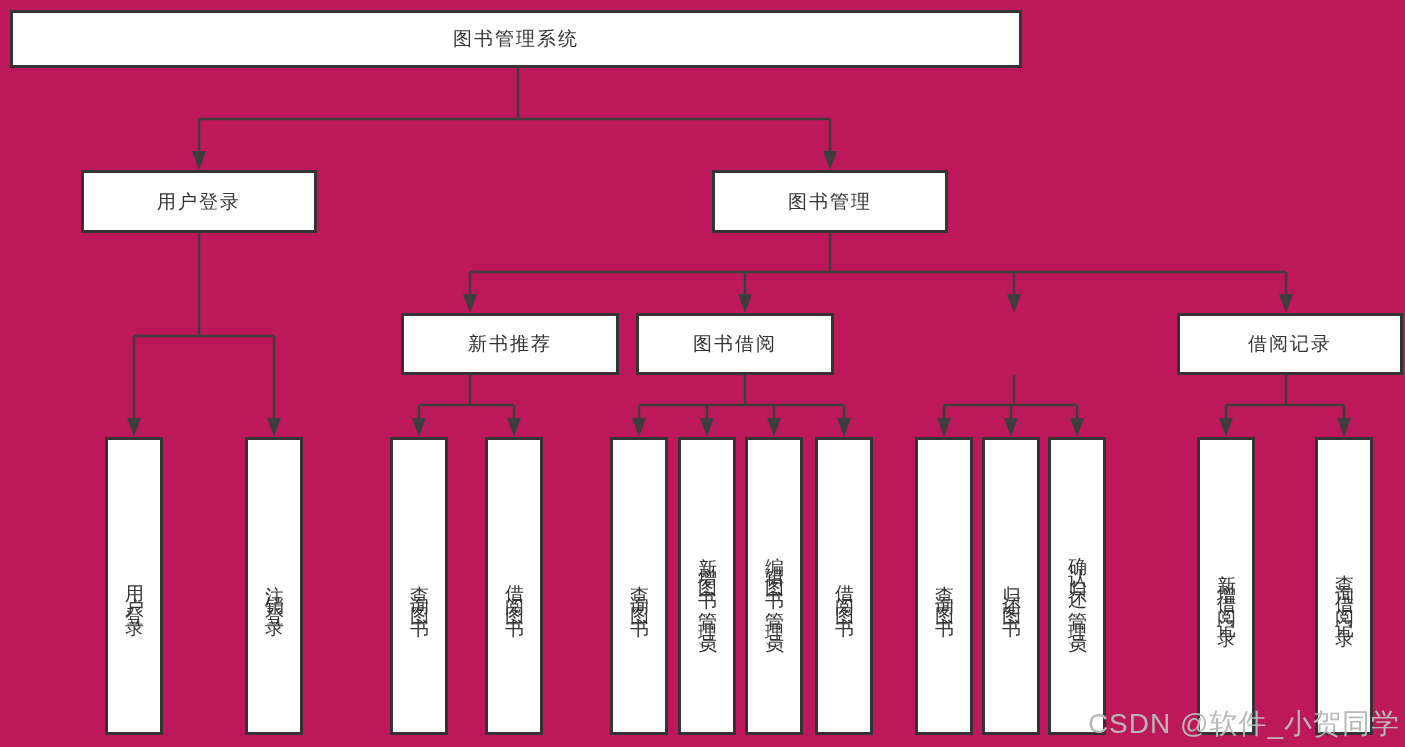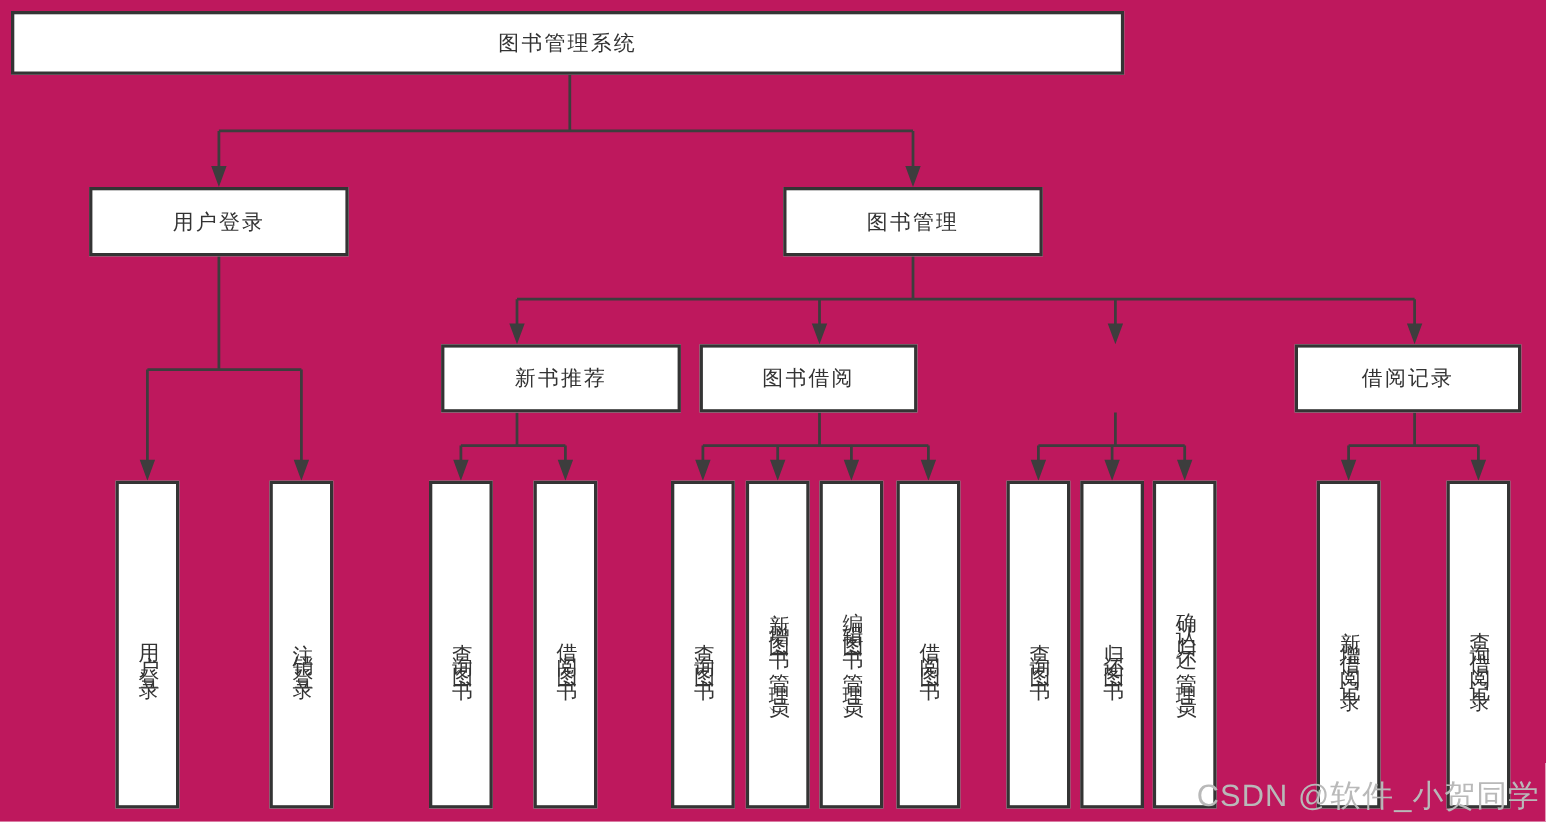--- a/index.html
+++ b/index.html
@@ -73,21 +73,21 @@
              M1219,418 H1233 L1226,437 Z M1337,418 H1351 L1344,437 Z"></path>
   </svg>
 
   <div class="node h-node" style="left:10px; top:10px; width:1012px; height:58px;">图书管理系统</div>
 
   <div class="node h-node" style="left:81px; top:170px; width:236px; height:63px;">用户登录</div>
   <div class="node h-node" style="left:712px; top:170px; width:236px; height:63px;">图书管理</div>
 
   <div class="node h-node" style="left:361px; top:313px; width:218px; height:62px;margin-left:40px;">新书推荐</div>
   <div class="node h-node" style="left:636px; top:313px; width:198px; height:62px;">图书借阅</div>
-  <div class="node h-node" style="left:1177px; top:313px; width:206px; height:62px;">借阅记录</div>
+  <div class="node h-node" style="left:1177px; top:313px; width:226px; height:62px;">借阅记录</div>
 
   <div class="node v-node" style="left:105px; top:437px; width:58px; height:298px;">
     <span class="v-text">用户登录</span>
   </div>
   <div class="node v-node" style="left:245px; top:437px; width:58px; height:298px;">
     <span class="v-text">注销登录</span>
   </div>
 
   <div class="node v-node" style="left:390px; top:437px; width:58px; height:298px;">
     <span class="v-text">查询图书</span>

